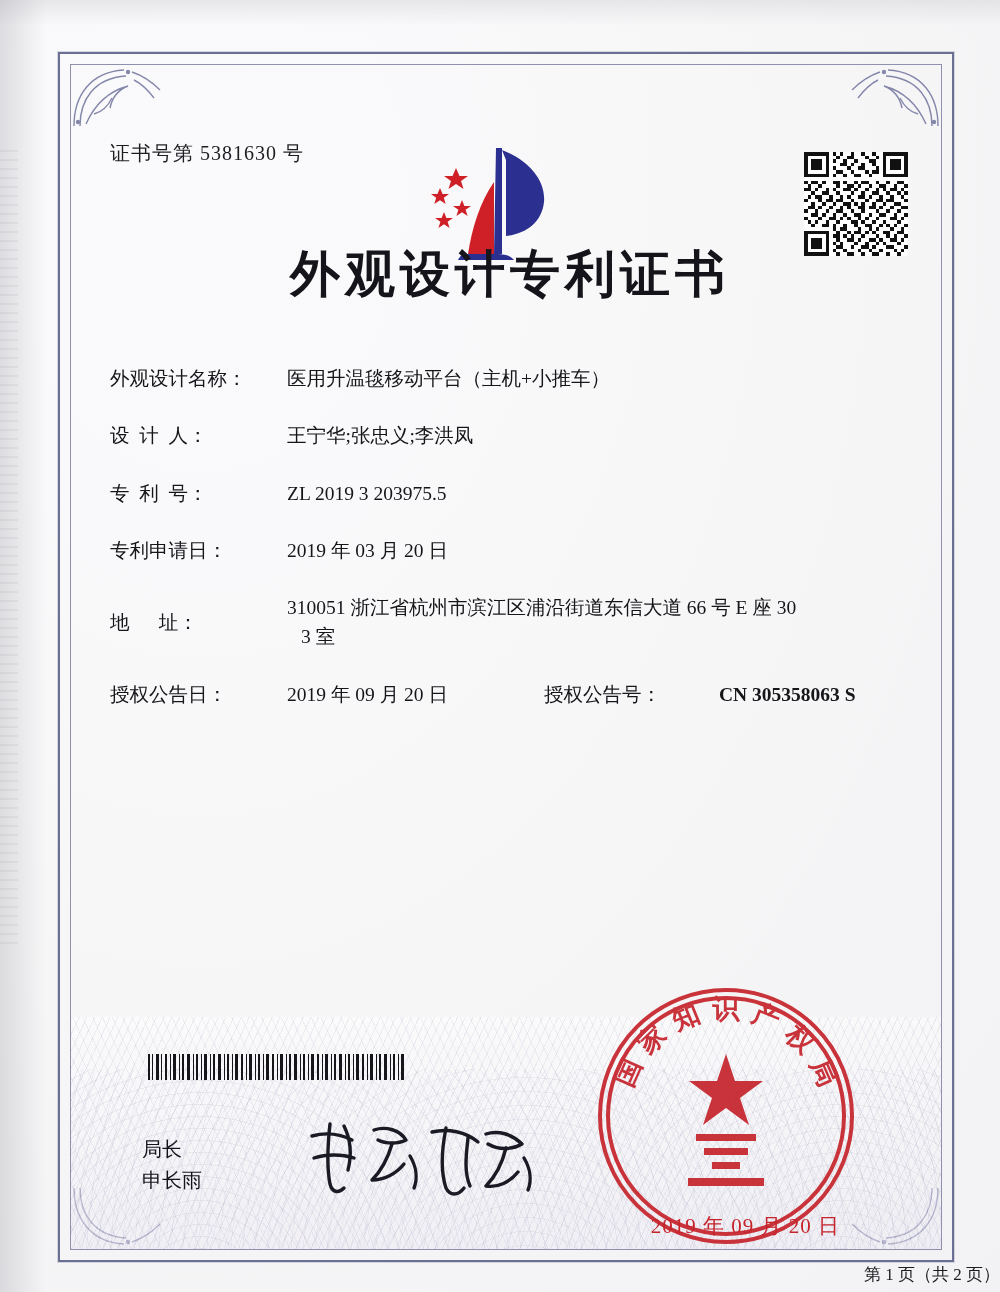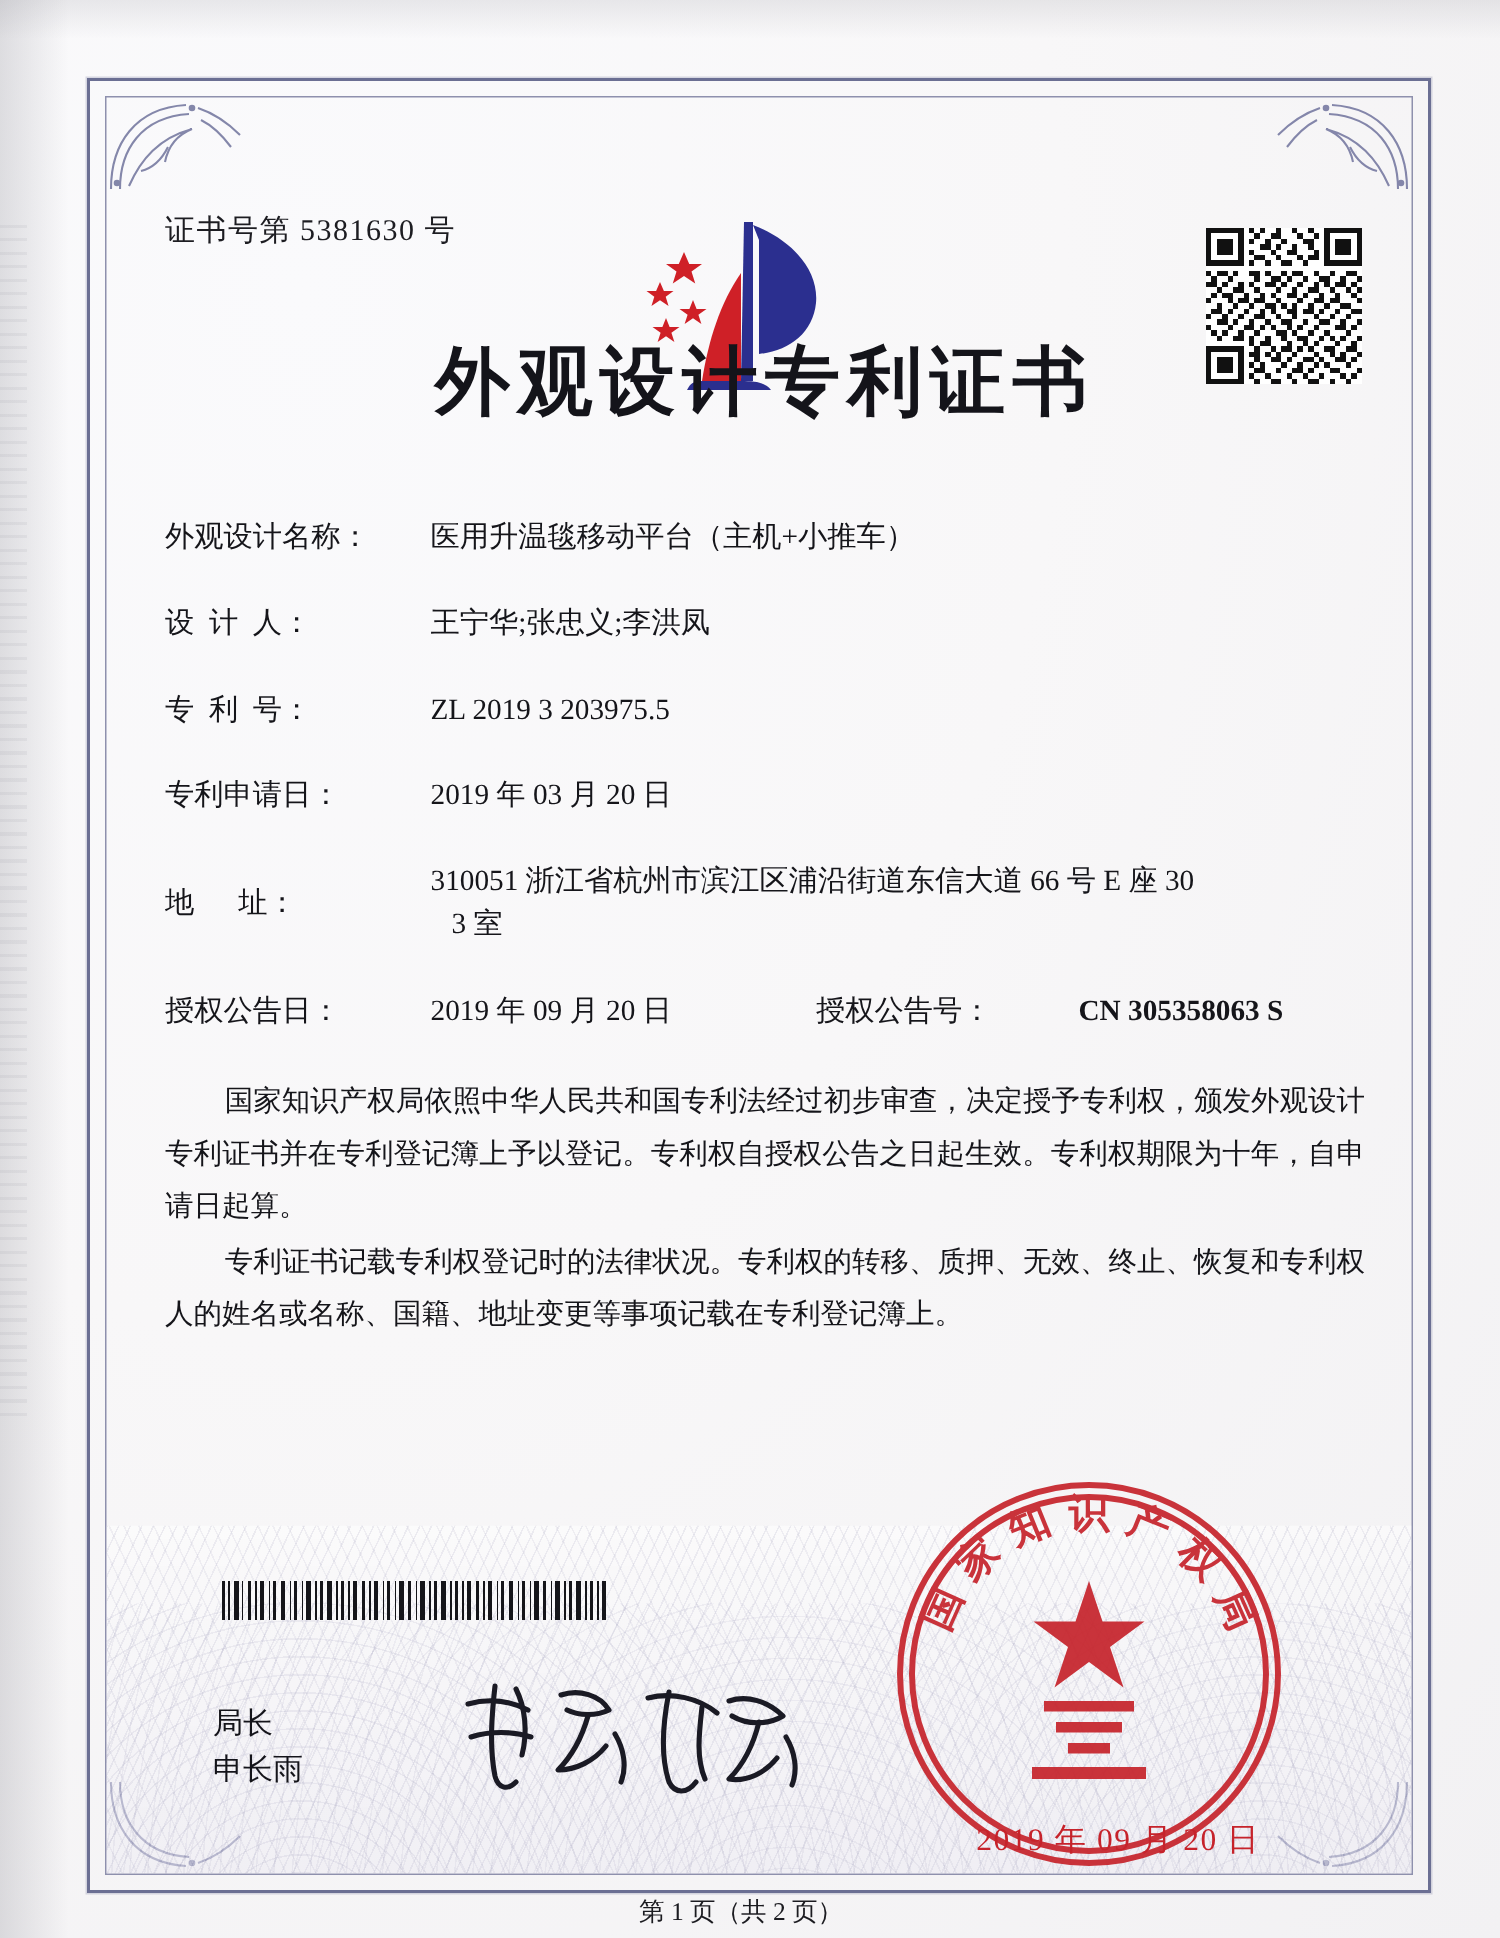--- a/index.html
+++ b/index.html
@@ -114,21 +114,21 @@
 
   .qr {
     position: absolute;
     right: 92px; top: 152px;
     width: 104px; height: 104px;
     background: #fff;
   }
   .qr svg { width: 100%; height: 100%; display: block; }
 
   .title {
-    margin-top: 54px;
+    margin-top: 74px;
     text-align: center;
     font-size: 50px;
     letter-spacing: 5px;
     font-weight: bold;
     color: #14141a;
     font-family: "DejaVu Serif", "Liberation Serif", serif;
   }
 
   .fields {
     margin-top: 56px;
@@ -204,22 +204,22 @@
     position: absolute;
     right: 160px; bottom: 52px;
     font-size: 21px;
     color: #c6232b;
     letter-spacing: 1px;
     font-family: "Liberation Serif", serif;
   }
 
   .footer-page {
     position: absolute;
-    left: 0; right: 12px; bottom: 6px;
-    text-align: center;
+    left: 0; right: 0; bottom: 6px;
+    text-align: right;
     font-size: 17px;
     color: #1b1b20;
   }
 </style>
 </head>
 <body>
 
 <div class="page">
 
   <div class="paper-tint"></div>
@@ -561,24 +561,20 @@
 
       <div class="row two-col">
         <div class="label">授权公告日：</div>
         <div class="value">2019 年 09 月 20 日</div>
         <div class="label2">授权公告号：</div>
         <div class="value2">CN 305358063 S</div>
       </div>
 
     </div>
 
-    <div class="para">
-      <p>国家知识产权局依照中华人民共和国专利法经过初步审查，决定授予专利权，颁发外观设计专利证书并在专利登记簿上予以登记。专利权自授权公告之日起生效。专利权期限为十年，自申请日起算。</p>
-      <p>专利证书记载专利权登记时的法律状况。专利权的转移、质押、无效、终止、恢复和专利权人的姓名或名称、国籍、地址变更等事项记载在专利登记簿上。</p>
-    </div>
 
   </div>
 
   <div class="barcode">
     <svg viewBox="0 0 256 26" shape-rendering="crispEdges">
       <g fill="#15151a">
         <rect x="0" y="0" width="2" height="26"></rect>
           <rect x="4" y="0" width="1" height="26"></rect>
         <rect x="8" y="0" width="3" height="26"></rect>
           <rect x="13" y="0" width="1" height="26"></rect>

